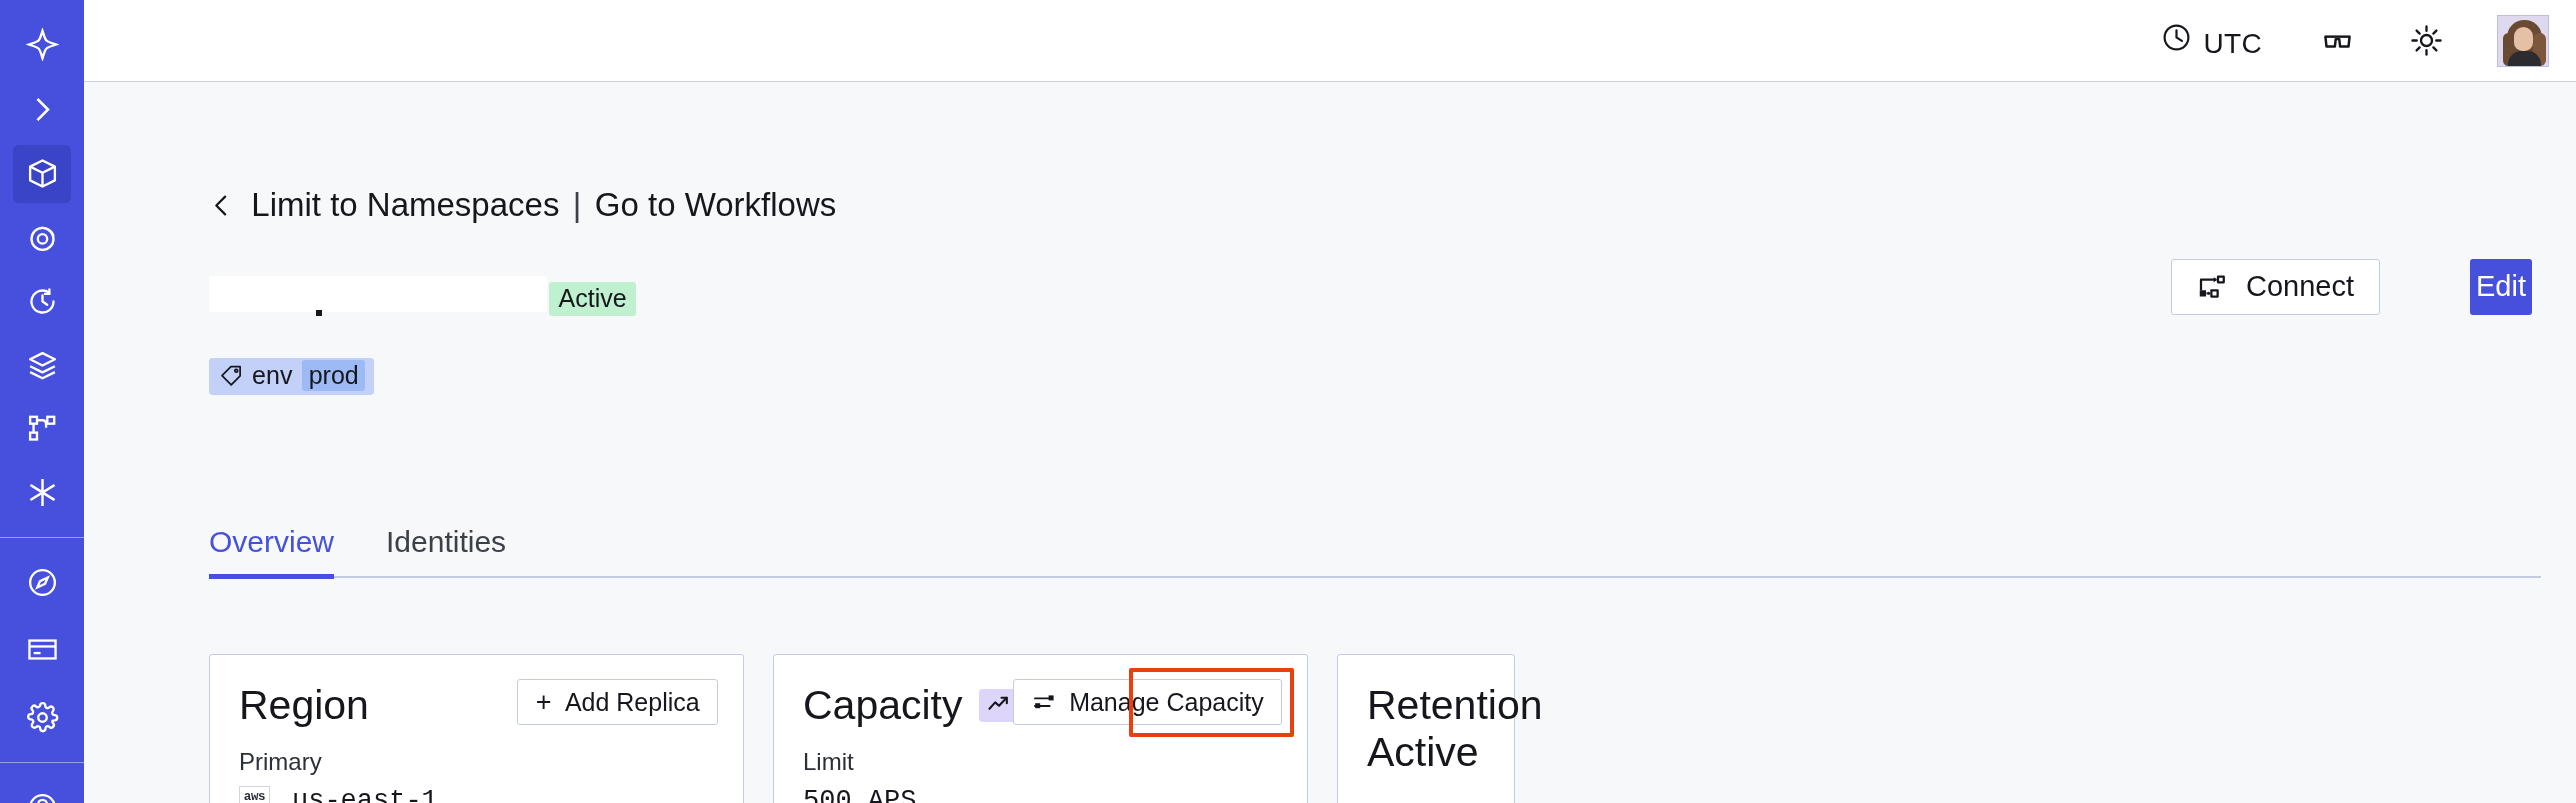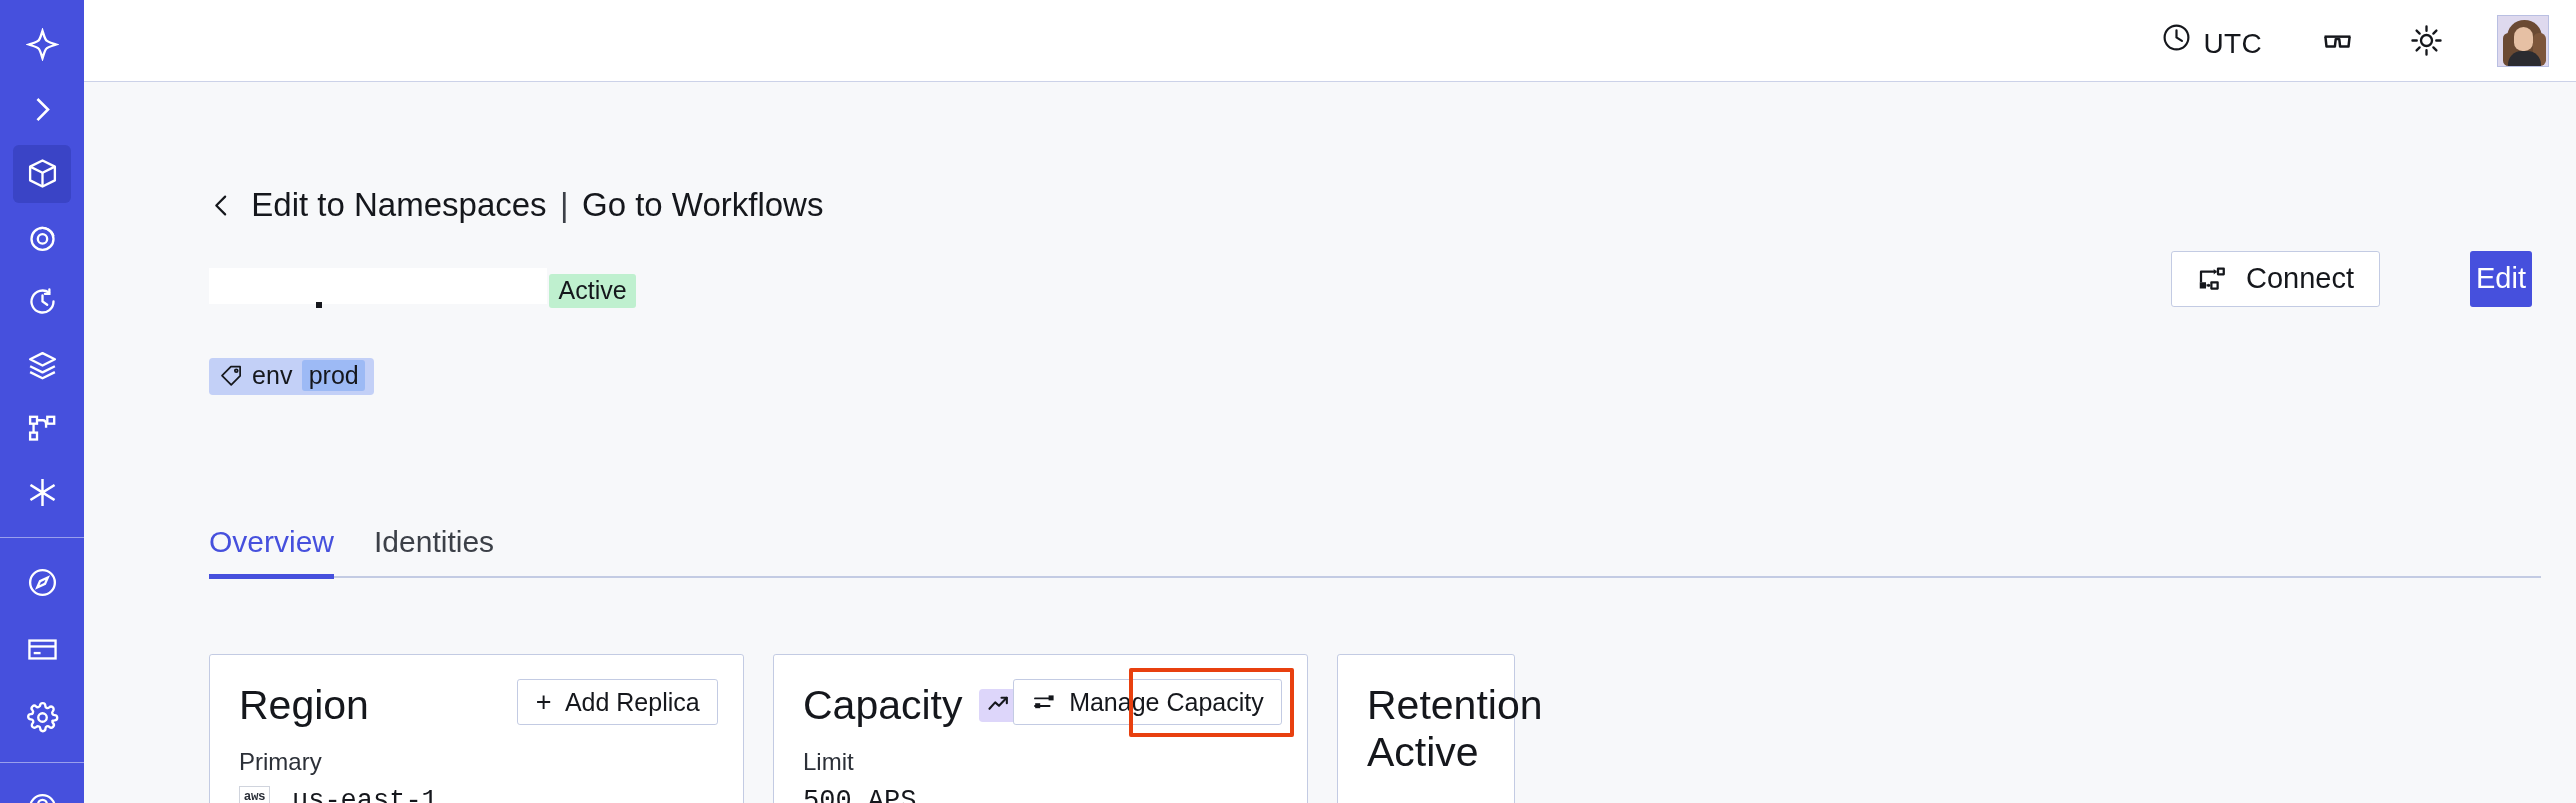--- a/index.html
+++ b/index.html
@@ -69,21 +69,21 @@
     position: absolute; left: 125px; top: 102px;
     display: flex; align-items: center; gap: 0;
     font-size: 33px; color: #15171c;
   }
   #breadcrumb .chev { width: 25px; height: 29px; margin-right: 17.3px; display: block; }
   .bc-link { color: #15171c; }
   .bc-pipe { margin: 0 13.4px; color: #3c4048; }
 
   
   #title-row {
-    position: absolute; left: 125px; top: 184px; width: 2323px; height: 58px; text-decoration: underline;
+    position: absolute; left: 125px; top: 192px; width: 2323px; height: 58px; text-decoration: underline;
   }
   #title-redacted {
     position: absolute; left: 0; top: 0; width: 338px; height: 36px; background: #ffffff;
   }
   #title-dot {
     position: absolute; left: 107px; top: 34px; width: 5.8px; height: 5.8px; background: #16181d;
   }
   #status-badge {
     position: absolute; left: 340px; top: 5.8px;
     background: #bff0cf; color: #15171c;
@@ -115,21 +115,21 @@
   }
   #tag-chip svg { width: 23px; height: 23px; display: block; }
   #tag-chip .tv {
     background: #9dbaf5; border-radius: 2.9px; padding: 1.9px 6.7px 2.9px 6.7px; line-height: 1.05;
   }
 
   
   #tabs {
     position: absolute; left: 125px; top: 441px; width: 2332px;
     border-bottom: 2.9px solid #c3cbe3;
-    display: flex; align-items: flex-end; gap: 0;
+    display: flex; align-items: flex-end; gap: 12px;
   }
   .tab {
     font-size: 30px; color: #3c4048; padding: 0 0 17.3px 0; margin-right: 40px;
     cursor: pointer; position: relative; background: none; border: none;
     font-family: inherit;
   }
   .tab.sel { color: #4650dd; }
   .tab.sel::after {
     content: ""; position: absolute; left: 0; right: 0; bottom: -2.9px;
     height: 4.8px; background: #4650dd;
@@ -322,21 +322,21 @@
   </header>
 
   <main id="content">
 
     <div id="breadcrumb">
       <span>
         <svg class="chev" viewBox="0 0 24 24" fill="none" stroke="#15171c" stroke-width="2.1" stroke-linecap="round" stroke-linejoin="round">
             <path d="M15.5 3.5 7 12l8.5 8.5"></path>
           </svg>
       </span>
-      <span class="bc-link">Edit to Namespaces</span>
+      <span class="bc-link">Limit to Namespaces</span>
       <span class="bc-pipe">|</span>
       <span class="bc-link">Go to Workflows</span>
     </div>
 
     <div id="title-row">
       <div id="title-redacted"></div>
       <div id="title-dot"></div>
       <span id="status-badge">Active</span>
 
       <button id="btn-connect">

